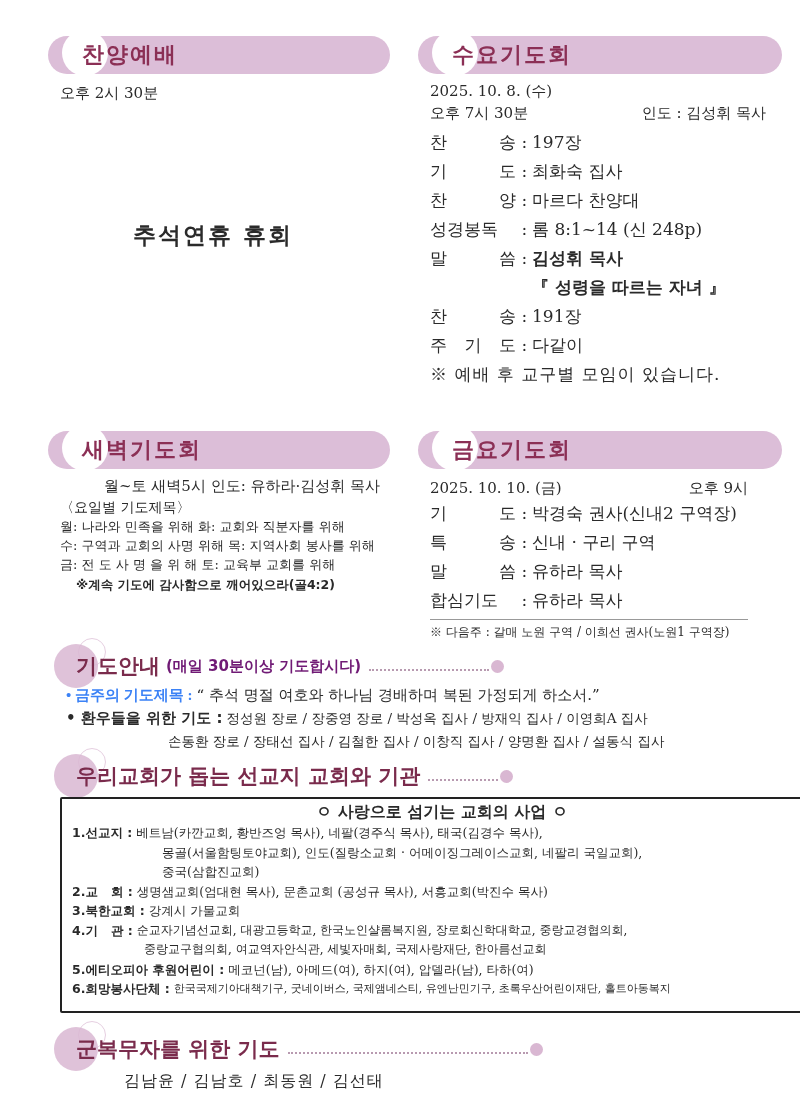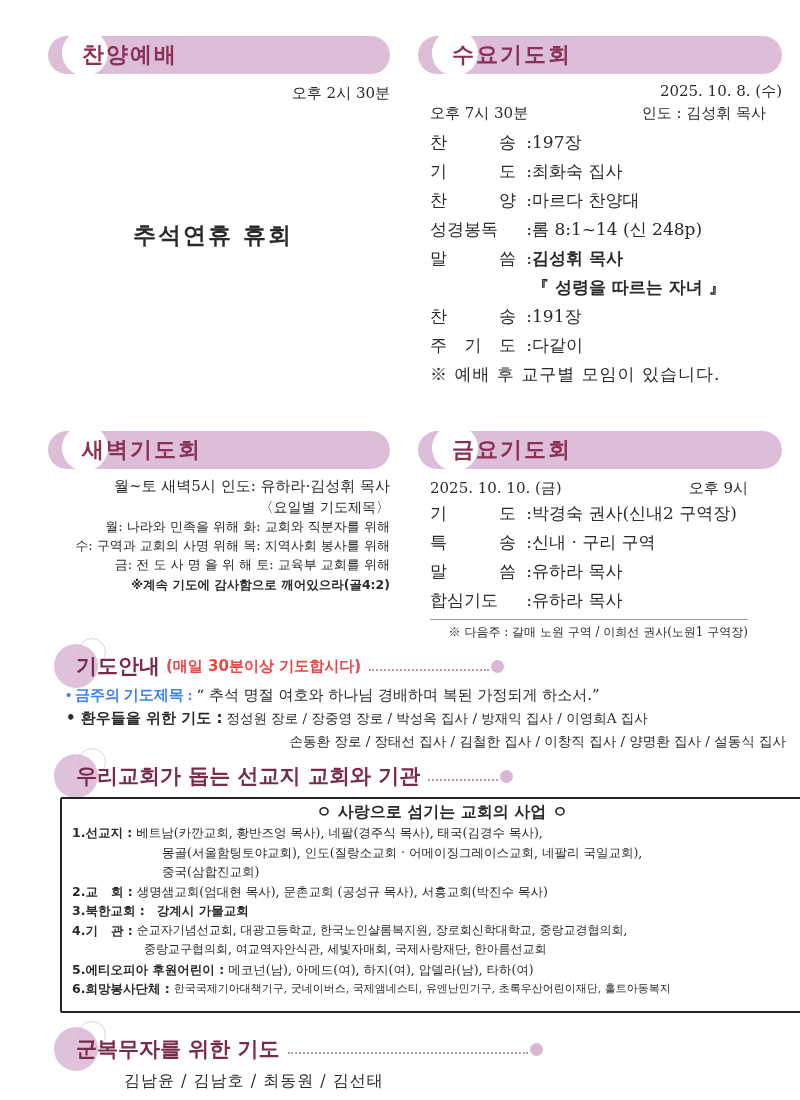--- a/index.html
+++ b/index.html
@@ -1,30 +1,30 @@
 <!DOCTYPE html>
 <html><head>
 <meta charset="utf-8">
 <style>
   * { box-sizing: border-box; margin: 0; padding: 0; }
   body { width: 800px; height: 1100px; background: #ffffff; font-family: "DejaVu Serif", "Liberation Serif", serif; color: #2a2a2a; position: relative; overflow: hidden; }
-  .col { position: absolute; text-align: right; }
+  .col { position: absolute; }
   .pill { position: relative; height: 38px; border-radius: 20px; background: #dcbed8; }
   .pill .bubble { position: absolute; left: 14px; top: -6px; width: 46px; height: 46px; border-radius: 50%; background: #ffffff; }
   .pill .ptitle { position: absolute; left: 34px; top: 4px; font-family: "DejaVu Sans", sans-serif; font-weight: bold; font-size: 22px; color: #8b2f55; letter-spacing: 2px; }
   .txt { font-size: 15px; line-height: 22px; }
   .row { font-size: 17px; line-height: 29px; display: flex; }
   .row .lbl { width: 86px; display: flex; justify-content: space-between; }
   .row .colon { width: 16px; }
   .bold { font-family: "DejaVu Sans", sans-serif; font-weight: bold; }
   .sec-head { position: absolute; left: 56px; display: flex; align-items: center; }
   .sec-head .circ { position: absolute; left: -2px; top: -8px; width: 44px; height: 44px; border-radius: 50%; background: #d9b7d2; opacity: .85; }
   .sec-head .circ2 { position: absolute; left: 22px; top: -14px; width: 28px; height: 28px; border-radius: 50%; border: 1px solid #e6cfe1; }
   .sec-head .htitle { position: relative; font-family: "DejaVu Sans", sans-serif; font-weight: bold; font-size: 21px; color: #7a2b4c; }
-  .sec-head .hsub { position: relative; font-family: "DejaVu Sans", sans-serif; font-weight: bold; font-size: 15px; color: #ef4444; margin-left: 6px; }
+  .sec-head .hsub { position: relative; font-family: "DejaVu Sans", sans-serif; font-weight: bold; font-size: 15px; color: #701a75; margin-left: 6px; }
   .sec-head .dots { position: relative; border-bottom: 2px dotted #b89ab0; width: 120px; margin-left: 8px; height: 10px; }
   .sec-head .dotend { position: relative; width: 13px; height: 13px; border-radius: 50%; background: #d9b7d2; margin-left: 2px; }
   .box { position: absolute; left: 60px; top: 797px; width: 764px; height: 216px; border: 2.5px solid #222; border-radius: 2px; padding: 2px 10px; font-family: "DejaVu Sans", sans-serif; }
   .box .btitle { text-align: center; font-weight: bold; font-size: 16px; line-height: 22px; }
   .bline { font-size: 12.5px; line-height: 19.5px; display: flex; }
   .bline .bl { font-weight: bold; white-space: nowrap; text-align: right; }
   .bline .bv { font-family: "DejaVu Serif", serif; }
   .indent { padding-left: 86px; font-family: "DejaVu Serif", serif; }
   .small { font-size: 12px; }
 </style>
@@ -212,21 +212,21 @@
       <span class="bv" style="margin-left:4px;">베트남(카깐교회, 황반즈엉 목사), 네팔(경주식 목사), 태국(김경수 목사),</span>
     </div>
   <div class="bline indent" style="padding-left:90px;">몽골(서울함팅토야교회), 인도(질랑소교회 · 어메이징그레이스교회, 네팔리 국일교회),</div>
   <div class="bline indent" style="padding-left:90px;">중국(삼합진교회)</div>
   <div class="bline">
       <span class="bl" style="white-space:pre;">2.교   회 :</span>
       <span class="bv" style="margin-left:4px;">생명샘교회(엄대현 목사), 문촌교회 (공성규 목사), 서흥교회(박진수 목사)</span>
     </div>
   <div class="bline">
       <span class="bl">3.북한교회 :</span>
-      <span class="bv" style="margin-left:12px;font-weight:bold;">강계시 가물교회</span>
+      <span class="bv" style="margin-left:4px;">강계시 가물교회</span>
     </div>
   <div class="bline">
       <span class="bl" style="white-space:pre;">4.기   관 :</span>
       <span class="bv small" style="margin-left:4px; white-space:nowrap;">순교자기념선교회, 대광고등학교, 한국노인샬롬복지원, 장로회신학대학교, 중랑교경협의회,</span>
     </div>
   <div class="bline indent small" style="padding-left:72px;">중랑교구협의회, 여교역자안식관, 세빛자매회, 국제사랑재단, 한아름선교회</div>
   <div class="bline">
       <span class="bl">5.에티오피아 후원어린이 :</span>
       <span class="bv" style="margin-left:4px;">메코넌(남), 아메드(여), 하지(여), 압델라(남), 타하(여)</span>
     </div>

